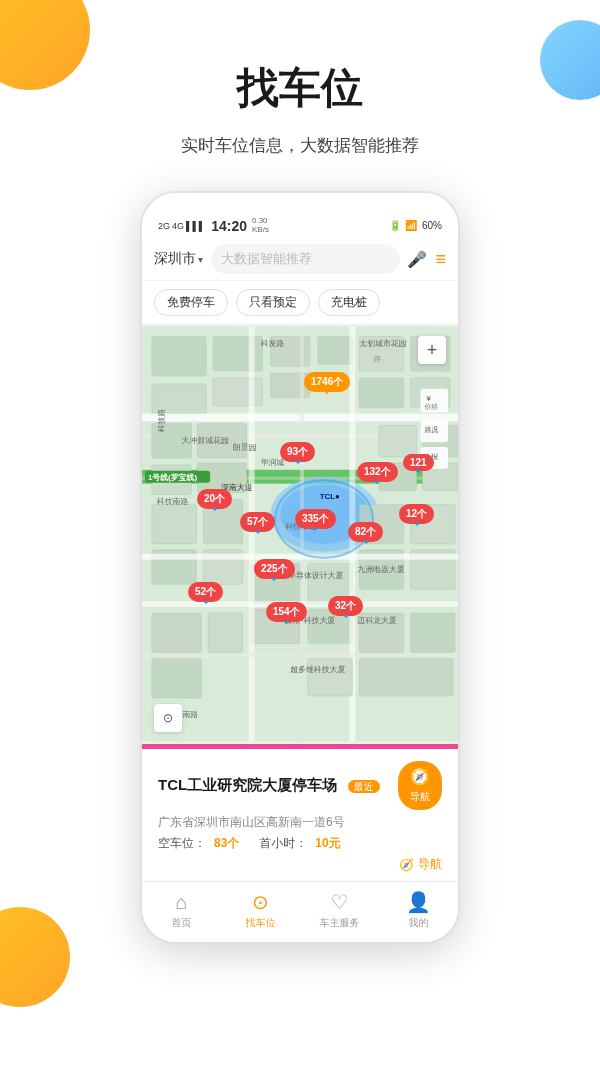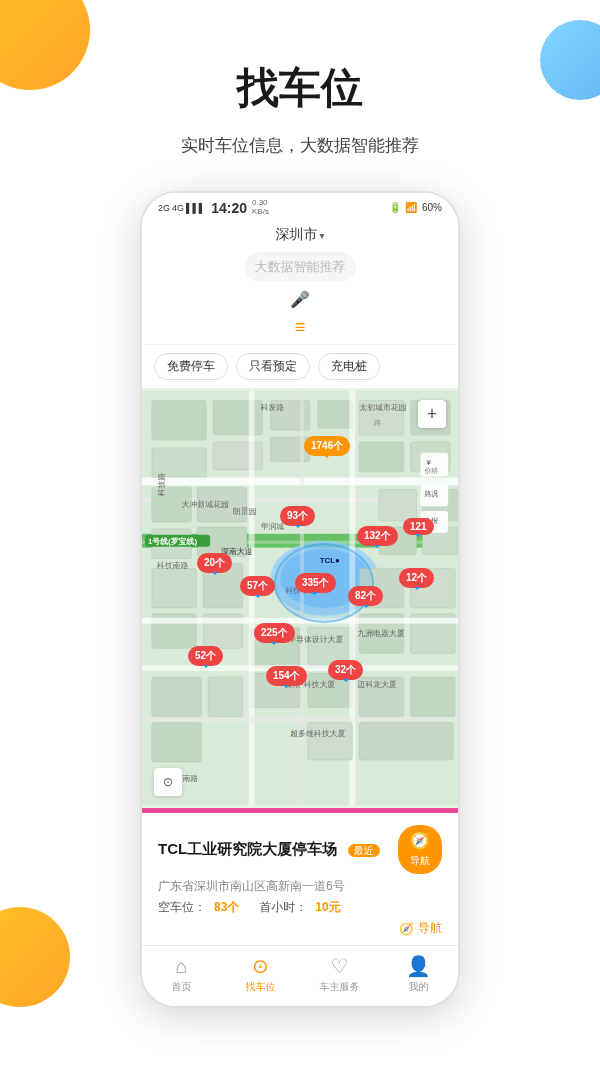--- a/index.html
+++ b/index.html
@@ -76,21 +76,21 @@
       background: #fff;
       border-radius: 36px;
       box-shadow: 0 8px 40px rgba(0,0,0,0.18);
       overflow: hidden;
       border: 2px solid #e0e0e0;
     }
 
     
     .status-bar {
       background: #fff;
-      padding: 6px 16px 4px;
+      padding: 24px 16px 4px;
       display: flex;
       justify-content: space-between;
       align-items: center;
       font-size: 11px;
       color: #333;
     }
     .status-left {
       display: flex;
       align-items: center;
       gap: 2px;
@@ -114,21 +114,20 @@
     }
 
     
     .search-bar {
       background: #fff;
       padding: 6px 12px;
       display: flex;
       align-items: center;
       gap: 8px;
       border-bottom: 1px solid #f0f0f0;
-      flex-direction: column;
     }
     .city-selector {
       display: flex;
       align-items: center;
       font-size: 14px;
       color: #333;
       white-space: nowrap;
     }
     .city-selector .arrow-down {
       font-size: 10px;

